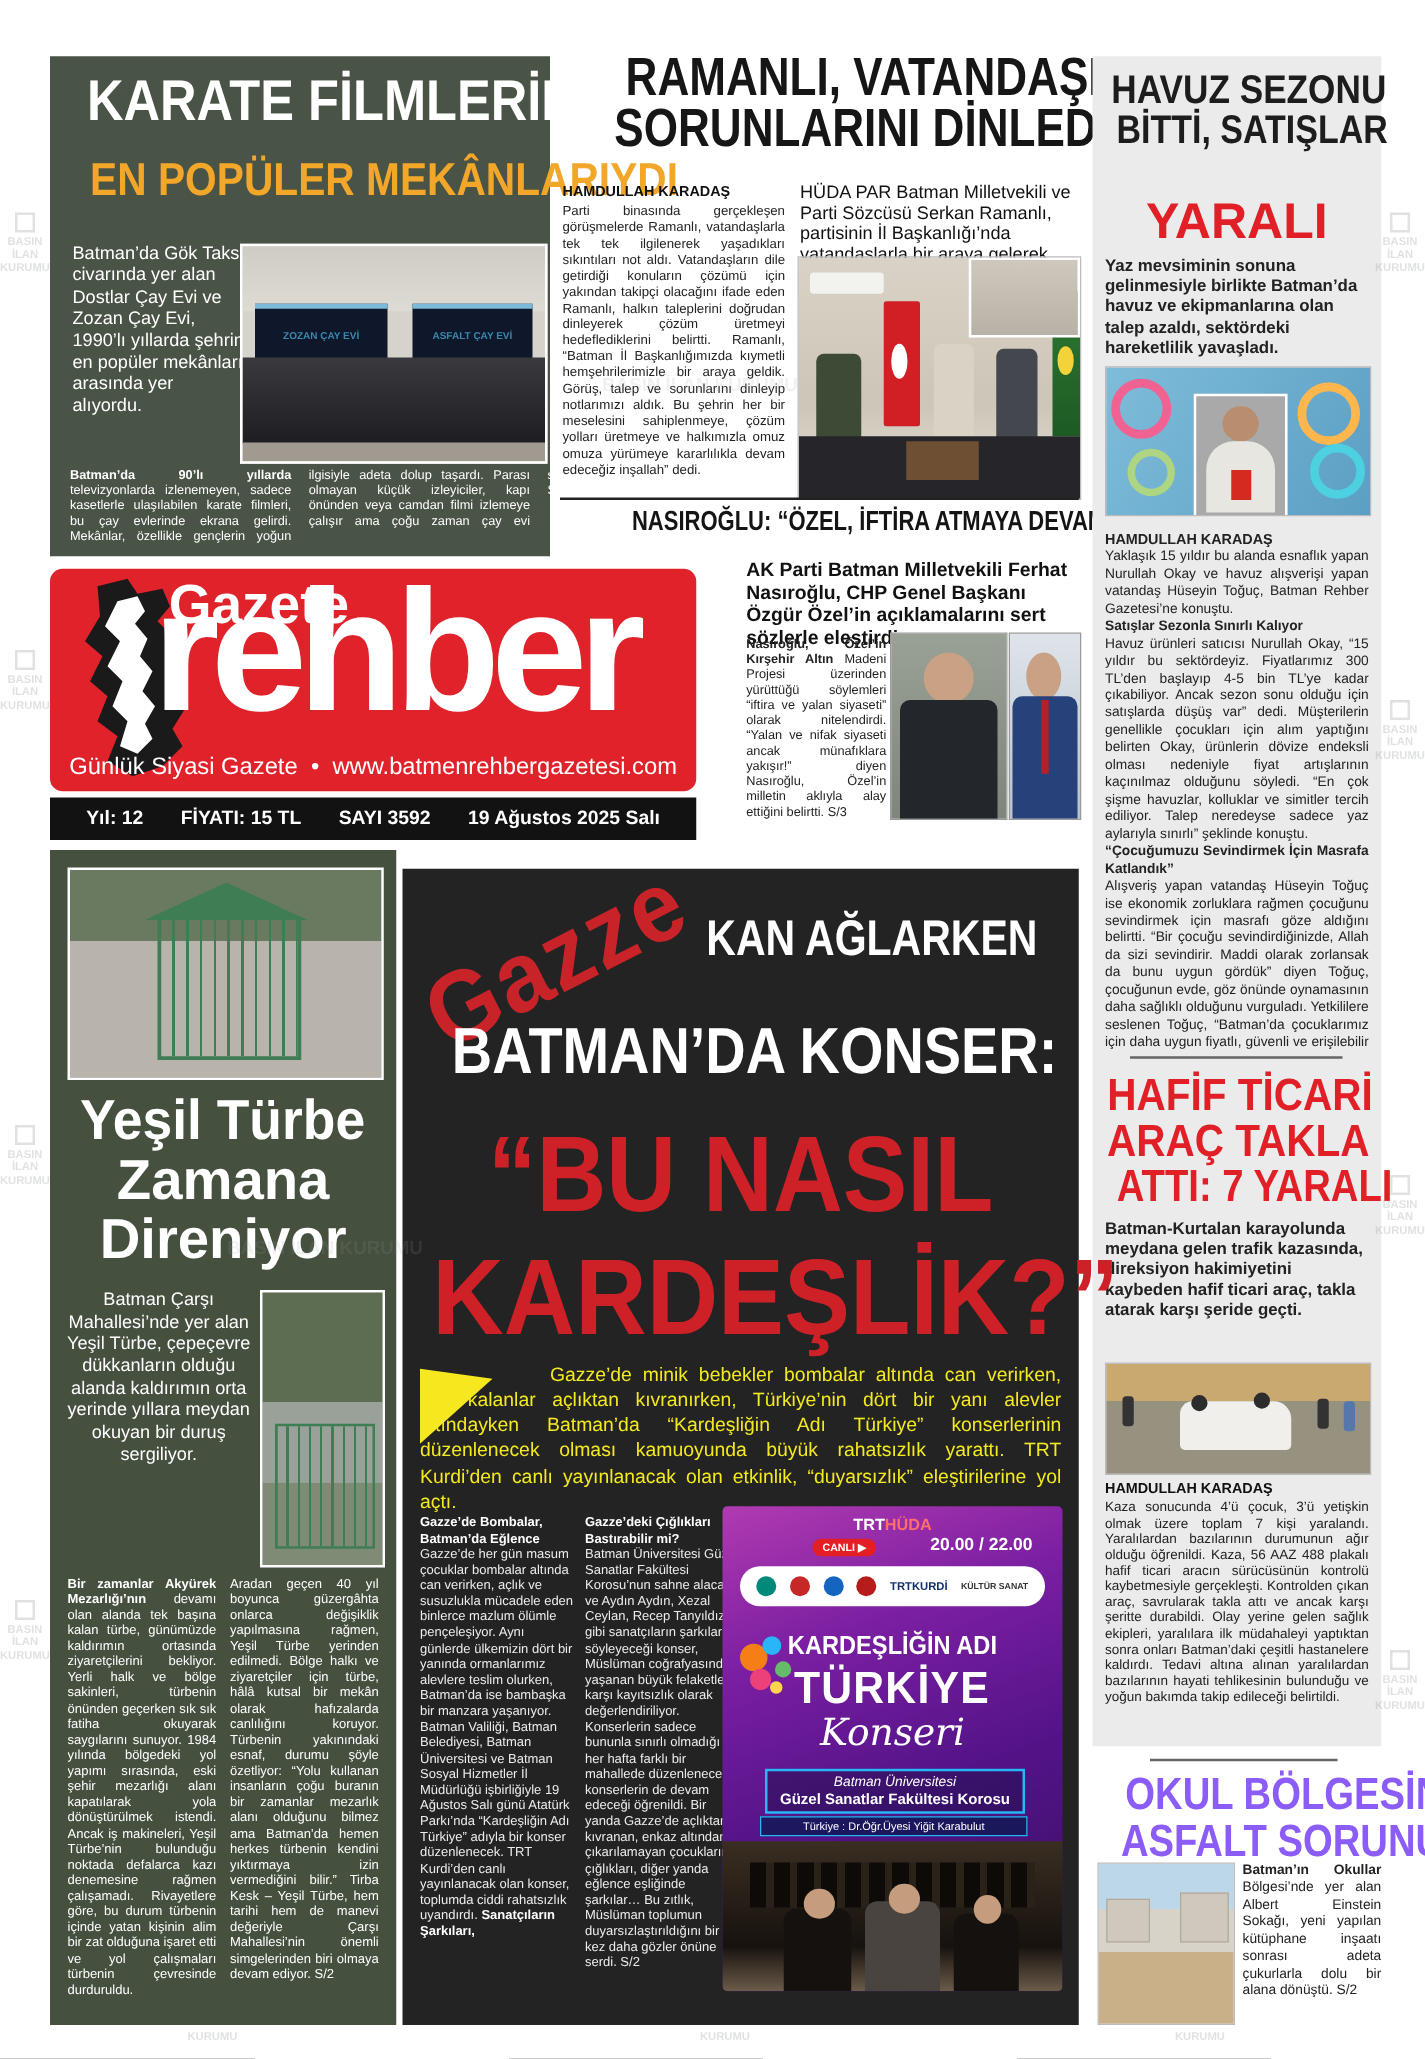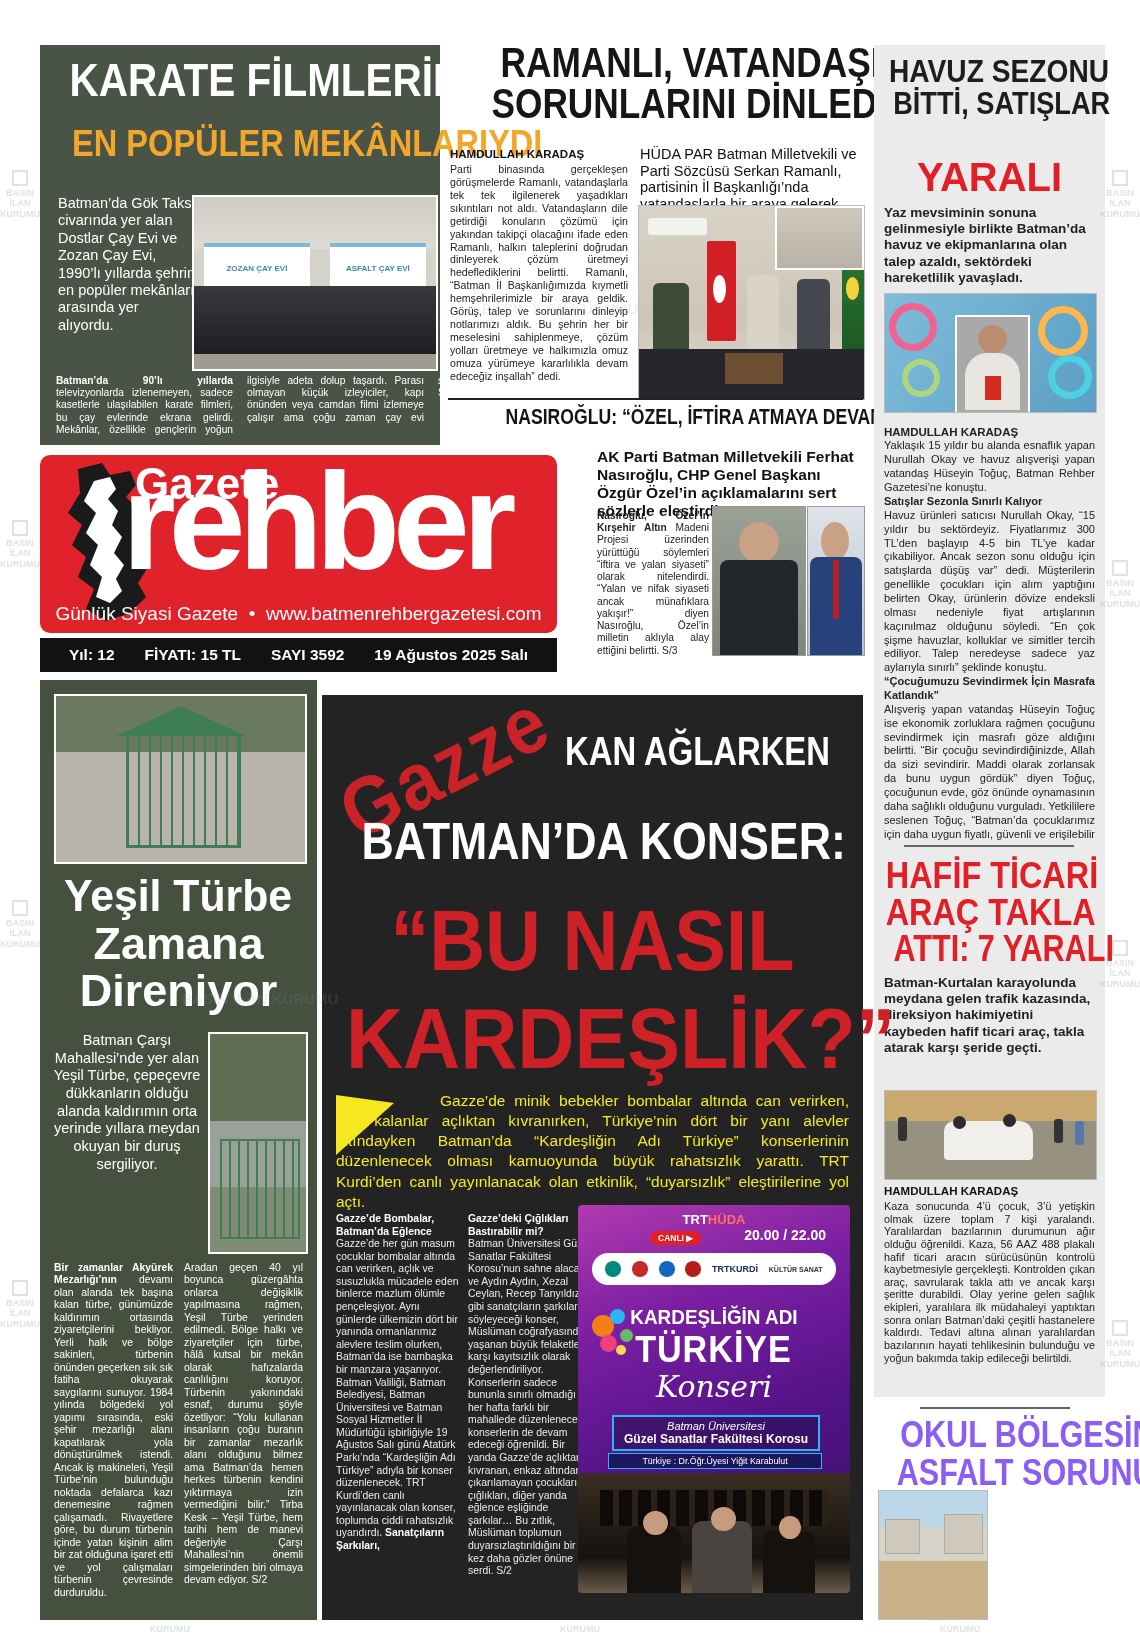--- a/index.html
+++ b/index.html
@@ -17,21 +17,21 @@
   .wm.big{width:160px;font-size:15px;opacity:.14;}
 
   
   .sec-karate{left:40px;top:45px;width:400px;height:400px;background:#49544416;}
   .sec-karate{background:#4a5446;}
   .k-h1{left:0;top:8px;width:100%;text-align:center;color:#fff;font-size:46px;font-weight:bold;}
   .k-h2{left:0;top:78px;width:100%;text-align:center;color:#f2a72b;font-size:37px;font-weight:bold;}
   .k-intro{left:18px;top:150px;width:138px;height:178px;color:#fff;font-size:14.5px;line-height:1.2;}
   .k-photo{left:152px;top:150px;width:242px;height:172px;background:#d6d3cd;border:2px solid #fff;overflow:hidden;}
   .k-bld{position:absolute;left:0;top:0;width:100%;height:30%;background:linear-gradient(#cfccc4,#dedbd4);}
-  .k-sign{position:absolute;top:27%;height:25%;background:#ffffff;border-top:4px solid #7db9d8;border-bottom:4px solid #7db9d8;
+  .k-sign{position:absolute;top:27%;height:25%;background:#0f172a;border-top:4px solid #7db9d8;border-bottom:4px solid #7db9d8;
           color:#3a89ad;font-size:8px;font-weight:bold;display:flex;align-items:center;justify-content:center;overflow:hidden;}
   .k-dark{position:absolute;left:0;top:52%;width:100%;height:40%;background:linear-gradient(#3a3a3e,#1e1e22);}
   .k-walk{position:absolute;left:0;bottom:0;width:100%;height:9%;background:#a09a90;}
   .k-body{left:16px;top:330px;width:368px;height:64px;column-count:2;column-gap:14px;
           color:#fff;font-size:10.2px;line-height:1.2;}
 
   
   .r-h{left:448px;top:42px;width:415px;text-align:center;color:#161616;font-weight:bold;font-size:43px;line-height:.96;}
   .r-byline{left:450px;top:148px;width:180px;font-size:11.5px;font-weight:bold;color:#111;}
   .r-body{left:450px;top:163px;width:178px;height:232px;font-size:10.6px;line-height:1.22;color:#222;}
@@ -266,20 +266,21 @@
   <div class="abs kz-body jtext">Kaza sonucunda 4’ü çocuk, 3’ü yetişkin olmak üzere toplam 7 kişi yaralandı. Yaralılardan bazılarının durumunun ağır olduğu öğrenildi. Kaza, 56 AAZ 488 plakalı hafif ticari aracın sürücüsünün kontrolü kaybetmesiyle gerçekleşti. Kontrolden çıkan araç, savrularak takla attı ve ancak karşı şeritte durabildi. Olay yerine gelen sağlık ekipleri, yaralılara ilk müdahaleyi yaptıktan sonra onları Batman’daki çeşitli hastanelere kaldırdı. Tedavi altına alınan yaralılardan bazılarının hayati tehlikesinin bulunduğu ve yoğun bakımda takip edileceği belirtildi.</div>
   <div class="abs div2"></div>
   <div class="abs ok-h">
     <span class="cond" style="transform:scaleX(.85)">OKUL BÖLGESİNDE</span><br>
     <span class="cond" style="transform:scaleX(.85)">ASFALT SORUNU</span>
   </div>
   <div class="abs ok-photo">
     <span class="ok-bld" style="left:6%;top:22%;width:30%;height:26%;"></span>
     <span class="ok-bld" style="left:60%;top:18%;width:34%;height:30%;"></span>
   </div>
+  <div class="abs ok-body jtext"><b>Batman’ın Okullar</b><span> Bölgesi’nde yer alan Albert Einstein Sokağı, yeni yapılan kütüphane inşaatı sonrası adeta çukurlarla dolu bir alana dönüştü. S/2</span></div>
 
   <div class="abs sec-turbe">
     <div class="abs t-ph1">
       <div class="t-roof"></div>
       <div class="t-cage"></div>
     </div>
     <div class="abs t-h">
       <span class="cond" style="transform:scaleX(.95)">Yeşil Türbe</span><br>
       <span>Zamana</span><br>
       <span>Direniyor</span>

